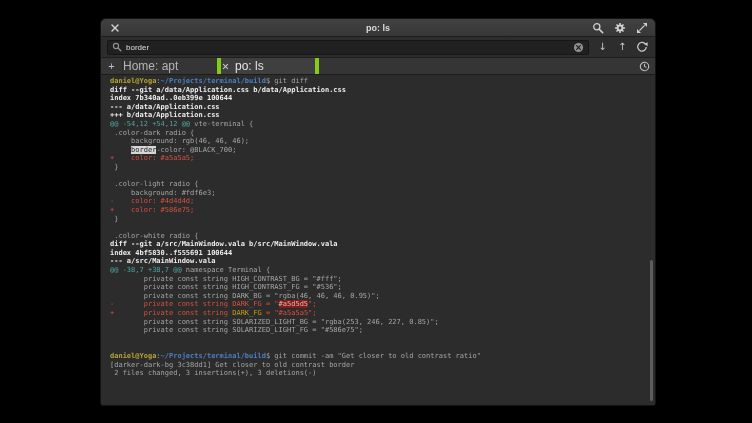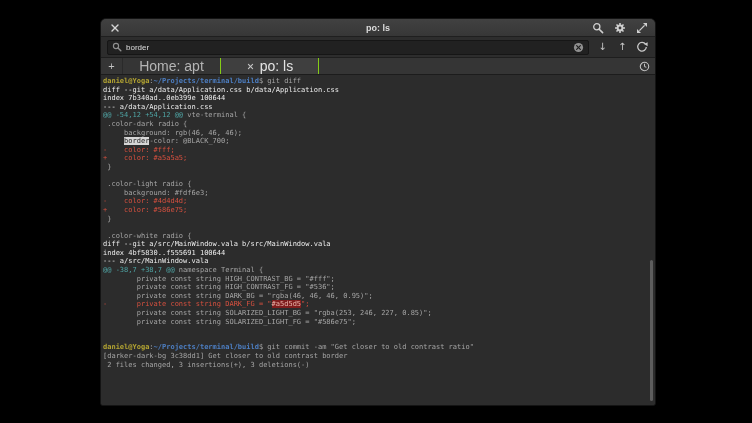--- a/index.html
+++ b/index.html
@@ -24,32 +24,32 @@
     display:flex;align-items:center;padding:0 4px;gap:4px}
   .search-field input{flex:1;background:transparent;border:none;outline:none;color:#dddddd;
     font-size:8px;font-family:"Liberation Sans",sans-serif}
   .sb-btn{width:14px;height:15px;display:flex;align-items:center;justify-content:center;
     color:#c8c8c8;font-size:10px;line-height:10px;font-family:"DejaVu Sans",sans-serif}
 
   
   .tabbar{height:17px;flex:0 0 17px;background:#353535;border-bottom:1px solid #1c1c1c;display:flex;align-items:stretch}
   .newtab{width:22px;display:flex;align-items:center;justify-content:center;color:#c2c2c2;
     font-size:11px;line-height:11px;border-right:1px solid #2a2a2a}
-  .tab{width:98px;display:flex;align-items:center;justify-content:center;gap:5px;
-    font-size:14px;color:#b4b4b4;border-right:1px solid #84cc16}
+  .tab{width:98px;display:flex;align-items:center;justify-content:flex-start;gap:5px;
+    font-size:12px;color:#b4b4b4;border-right:4px solid #84cc16}
   .tab.active{background:#3f3f3f;color:#e4e4e4}
   .tab-close{width:9px;height:9px;display:flex;align-items:center;justify-content:center}
   .tb-hist{margin-left:auto;width:22px;display:flex;align-items:center;justify-content:center}
 
   
-  .terminal{flex:1;background:#2c2c2c;position:relative;padding:2px 8px 0 2px;overflow:hidden}
+  .terminal{flex:1;background:#2c2c2c;position:relative;padding:2px 8px 0 9px;overflow:hidden}
   .term-line{font-family:"DejaVu Sans Mono","Liberation Mono",monospace;font-size:7px;
     line-height:8.6px;min-height:8.6px;white-space:pre;color:#a5a5a5}
   .c-fg{color:#a5a5a5}
-  .c-bold{color:#ededed;font-weight:normal}
+  .c-bold{color:#ededed;font-weight:bold}
   .c-red{color:#d6503f}
   .c-cyan{color:#4fa5a5}
   .c-user{color:#b3a432;font-weight:bold}
   .c-path{color:#4d7fc4;font-weight:bold}
   .c-hl{background:#d6d6d6;color:#222222}
   .c-redhl{background:#7f1d1d;color:#eab3a9}
   .c-yel{color:#c4a000}
 
   .scrollbar{position:absolute;top:1px;bottom:1px;right:0;width:5px;background:#333333}
   .scroll-thumb{position:absolute;right:1px;width:3px;top:56%;bottom:2px;background:#5d5d5d;border-radius:2px}
@@ -148,43 +148,44 @@
         <line x1="6" y1="6" x2="8.1" y2="7" stroke="#c0c0c0" stroke-width="1.1"></line>
       </svg>
     </div>
   </div>
 
   <div class="terminal">
   <div class="term-line"><span class="c-user">daniel@Yoga</span><span class="c-fg">:</span><span class="c-path">~/Projects/terminal/build</span><span class="c-fg">$ git diff</span></div>
       <div class="term-line"><span class="c-bold">diff --git a/data/Application.css b/data/Application.css</span></div>
       <div class="term-line"><span class="c-bold">index 7b340ad..0eb399e 100644</span></div>
       <div class="term-line"><span class="c-bold">--- a/data/Application.css</span></div>
+      <div class="term-line"><span class="c-bold">+++ b/data/Application.css</span></div>
       <div class="term-line"><span class="c-cyan">@@ -54,12 +54,12 @@</span><span class="c-fg"> vte-terminal {</span></div>
       <div class="term-line"><span class="c-fg"> .color-dark radio {</span></div>
       <div class="term-line"><span class="c-fg">     background: rgb(46, 46, 46);</span></div>
       <div class="term-line"><span class="c-fg">     </span><span class="c-hl">border</span><span class="c-fg">-color: @BLACK_700;</span></div>
-      <div class="term-line"><span class="c-red">-    color: #fff;</span></div>
       <div class="term-line"><span class="c-red">+    color: #a5a5a5;</span></div>
       <div class="term-line"><span class="c-fg"> }</span></div>
       <div class="term-line"></div>
       <div class="term-line"><span class="c-fg"> .color-light radio {</span></div>
       <div class="term-line"><span class="c-fg">     background: #fdf6e3;</span></div>
       <div class="term-line"><span class="c-red">-    color: #4d4d4d;</span></div>
       <div class="term-line"><span class="c-red">+    color: #586e75;</span></div>
       <div class="term-line"><span class="c-fg"> }</span></div>
       <div class="term-line"></div>
       <div class="term-line"><span class="c-fg"> .color-white radio {</span></div>
       <div class="term-line"><span class="c-bold">diff --git a/src/MainWindow.vala b/src/MainWindow.vala</span></div>
       <div class="term-line"><span class="c-bold">index 4bf5830..f555691 100644</span></div>
       <div class="term-line"><span class="c-bold">--- a/src/MainWindow.vala</span></div>
       <div class="term-line"><span class="c-cyan">@@ -38,7 +38,7 @@</span><span class="c-fg"> namespace Terminal {</span></div>
       <div class="term-line"><span class="c-fg">        private const string HIGH_CONTRAST_BG = "#fff";</span></div>
       <div class="term-line"><span class="c-fg">        private const string HIGH_CONTRAST_FG = "#536";</span></div>
       <div class="term-line"><span class="c-fg">        private const string DARK_BG = "rgba(46, 46, 46, 0.95)";</span></div>
       <div class="term-line"><span class="c-red">-       private const string DARK_FG = "</span><span class="c-redhl">#a5d5d5</span><span class="c-red">";</span></div>
+      <div class="term-line"><span class="c-red">+       private const string </span><span class="c-yel">DARK_FG</span><span class="c-red"> = "#a5a5a5";</span></div>
       <div class="term-line"><span class="c-fg">        private const string SOLARIZED_LIGHT_BG = "rgba(253, 246, 227, 0.85)";</span></div>
       <div class="term-line"><span class="c-fg">        private const string SOLARIZED_LIGHT_FG = "#586e75";</span></div>
       <div class="term-line"></div>
       <div class="term-line"></div>
       <div class="term-line"><span class="c-user">daniel@Yoga</span><span class="c-fg">:</span><span class="c-path">~/Projects/terminal/build</span><span class="c-fg">$ git commit -am "Get closer to old contrast ratio"</span></div>
       <div class="term-line"><span class="c-fg">[darker-dark-bg 3c38dd1] Get closer to old contrast border</span></div>
       <div class="term-line"><span class="c-fg"> 2 files changed, 3 insertions(+), 3 deletions(-)</span></div>
     </div>
   <div class="scrollbar" style="position:absolute;right:1px;top:58px;bottom:2px;width:5px;background:transparent">
     <div class="scroll-thumb"></div>

